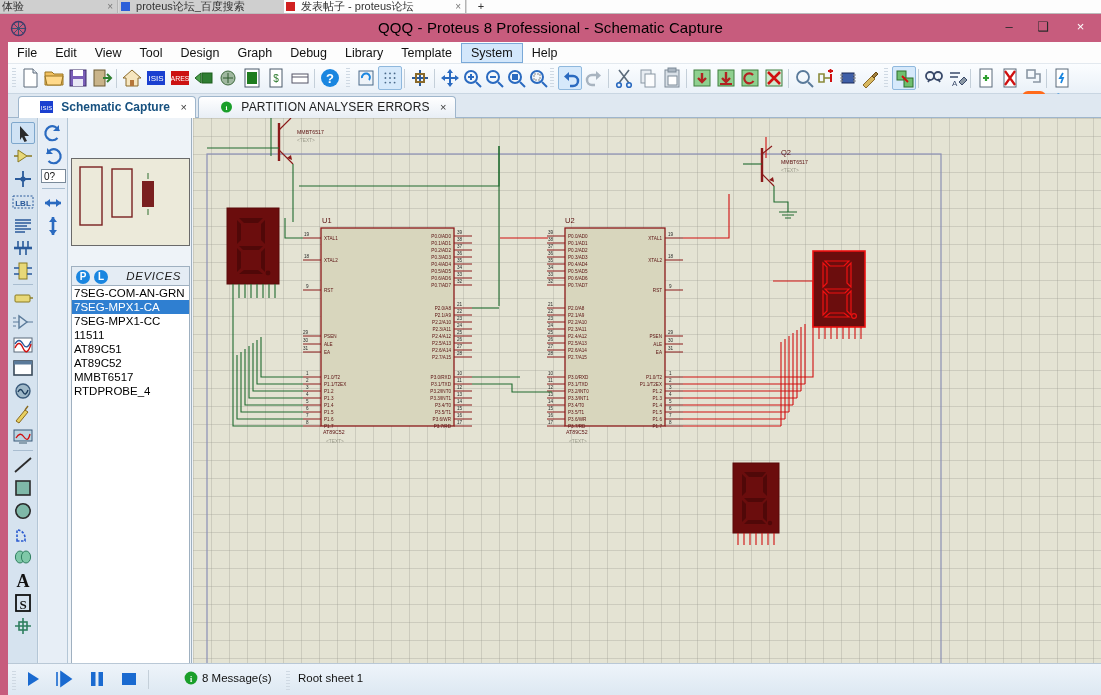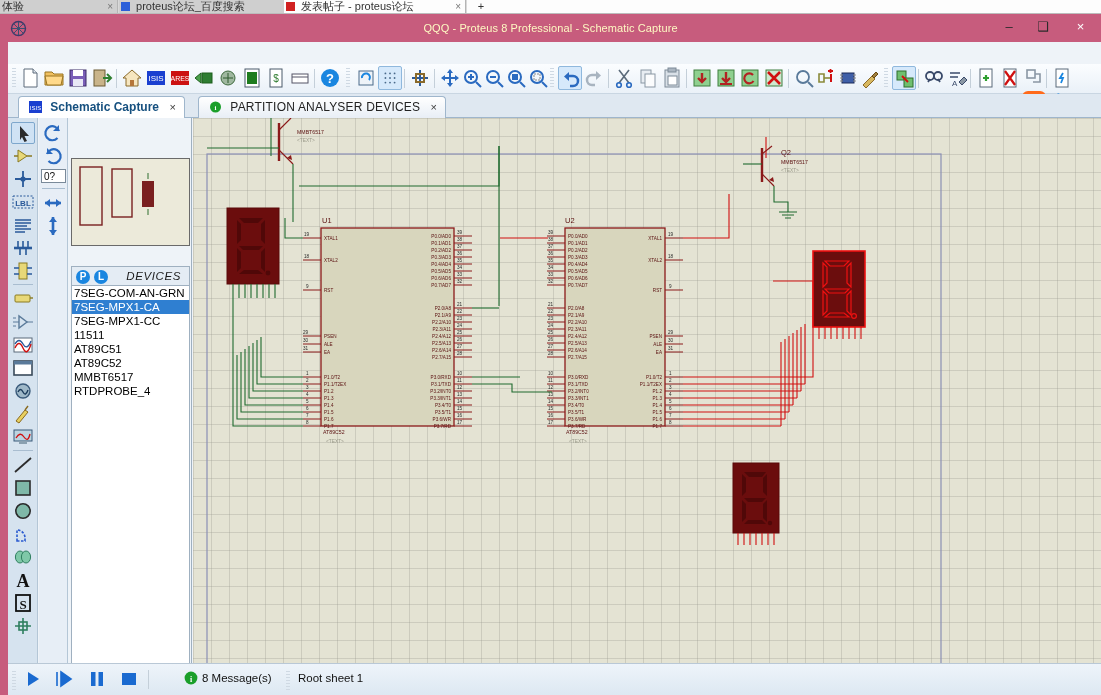--- a/index.html
+++ b/index.html
@@ -35,21 +35,21 @@
   }
   .titlebar {
     position:absolute; left:0; top:0; width:1101px; height:28px;
     background:#c75c7d;
   }
   .titlebar .appicon {
     position:absolute; left:10px; top:6px; width:17px; height:17px;
   }
   .titlebar .ttl {
     position:absolute; left:0; top:2px; width:1101px; text-align:center;
-    font-size:11px; color:#fef9c3; line-height:24px; letter-spacing:0.1px;
+    font-size:15px; color:#000000; line-height:24px; letter-spacing:0.1px;
   }
   .wbtn {
     position:absolute; top:0; height:26px; width:34px;
     color:#2b2b2b; font-size:13px; text-align:center; line-height:26px;
   }
   .wbtn.min { right:75px; }
   .wbtn.max { right:41px; }
   .wbtn.close { right:0px; width:41px; background:#c75c7d; color:#fff; }
 
   
@@ -86,21 +86,21 @@
 
   
   .doctabs {
     position:absolute; left:0; top:52px; width:1093px; height:24px;
     background:#dfe8f1; border-bottom:1px solid #9fb6cc;
   }
   .dtab {
     position:absolute; top:2px; height:22px; line-height:21px;
     background:linear-gradient(#ffffff,#e8eef5);
     border:1px solid #9fb6cc; border-bottom:none;
-    border-radius:4px 4px 0 0; padding:0 8px 0 10px;
+    border-radius:4px 4px 0 0; padding:0 8px 0 21px;
     font-size:12px; color:#0e2a47; white-space:nowrap;
   }
   .dtab.active { background:#ffffff; }
   .dtab .tabico { display:inline-block; width:13px; height:12px; vertical-align:-2px; margin-right:5px;}
   .dtab .tclose { margin-left:7px; color:#3b3b3b; font-size:11px; }
   .dtab .tlabel { font-weight:bold; color:#16507f; }
   .dtab.second .tlabel{ font-weight:normal; color:#222; letter-spacing:0.2px;}
 
   
   .leftbar {
@@ -210,20 +210,33 @@
         <path d="M2 8.5h13M8.5 2v13M3.5 3.5l10 10M13.5 3.5l-10 10" stroke="#3b5070" stroke-width="1"></path>
       </svg>
       <div class="ttl">QQQ - Proteus 8 Professional - Schematic Capture</div>
       <div class="wbtn min">–</div>
       <div class="wbtn max">❑</div>
       <div class="wbtn close">×</div>
     </div>
 
     <div class="client">
 
+      <div class="menubar">
+        <div class="menuitem">File</div>
+        <div class="menuitem">Edit</div>
+        <div class="menuitem">View</div>
+        <div class="menuitem">Tool</div>
+        <div class="menuitem">Design</div>
+        <div class="menuitem">Graph</div>
+        <div class="menuitem">Debug</div>
+        <div class="menuitem">Library</div>
+        <div class="menuitem">Template</div>
+        <div class="menuitem sel">System</div>
+        <div class="menuitem">Help</div>
+      </div>
 
       <div class="toolbar">
         <div class="grip" style="left:4px;"></div>
 
         <div class="tbtn" style="left:10px;">
           <svg viewBox="0 0 24 24" width="24" height="24">
               <path d="M6 3h9l4 4v14H6z" fill="#fff" stroke="#5d6b7a"></path>
               <path d="M15 3v4h4" fill="#dfe6ee" stroke="#5d6b7a"></path>
             </svg>
         </div>
@@ -523,21 +536,21 @@
               <text x="6.5" y="9" font-size="6" fill="#fff" text-anchor="middle" font-family="Liberation Sans">ISIS</text>
             </svg>
           <span class="tlabel">Schematic Capture</span>
           <span class="tclose">×</span>
         </div>
         <div class="dtab second" style="left:190px;">
           <svg class="tabico" viewBox="0 0 13 12">
               <circle cx="6.5" cy="6" r="5.5" fill="#1a9f2a"></circle>
               <text x="6.5" y="9" font-size="7" fill="#fff" text-anchor="middle" font-family="Liberation Serif" font-weight="bold">i</text>
             </svg>
-          <span class="tlabel">PARTITION ANALYSER DEVICES</span>
+          <span class="tlabel">PARTITION ANALYSER ERRORS</span>
           <span class="tclose">×</span>
         </div>
       </div>
 
       <div class="leftbar">
         <div class="lbtn on" style="top:4px;">
           <svg viewBox="0 0 24 22" width="24" height="22">
               <path d="M8 3l9 10h-4.5l2.5 5-2.5 1-2.5-5L8 17z" fill="#2b2b2b"></path>
             </svg>
         </div>

